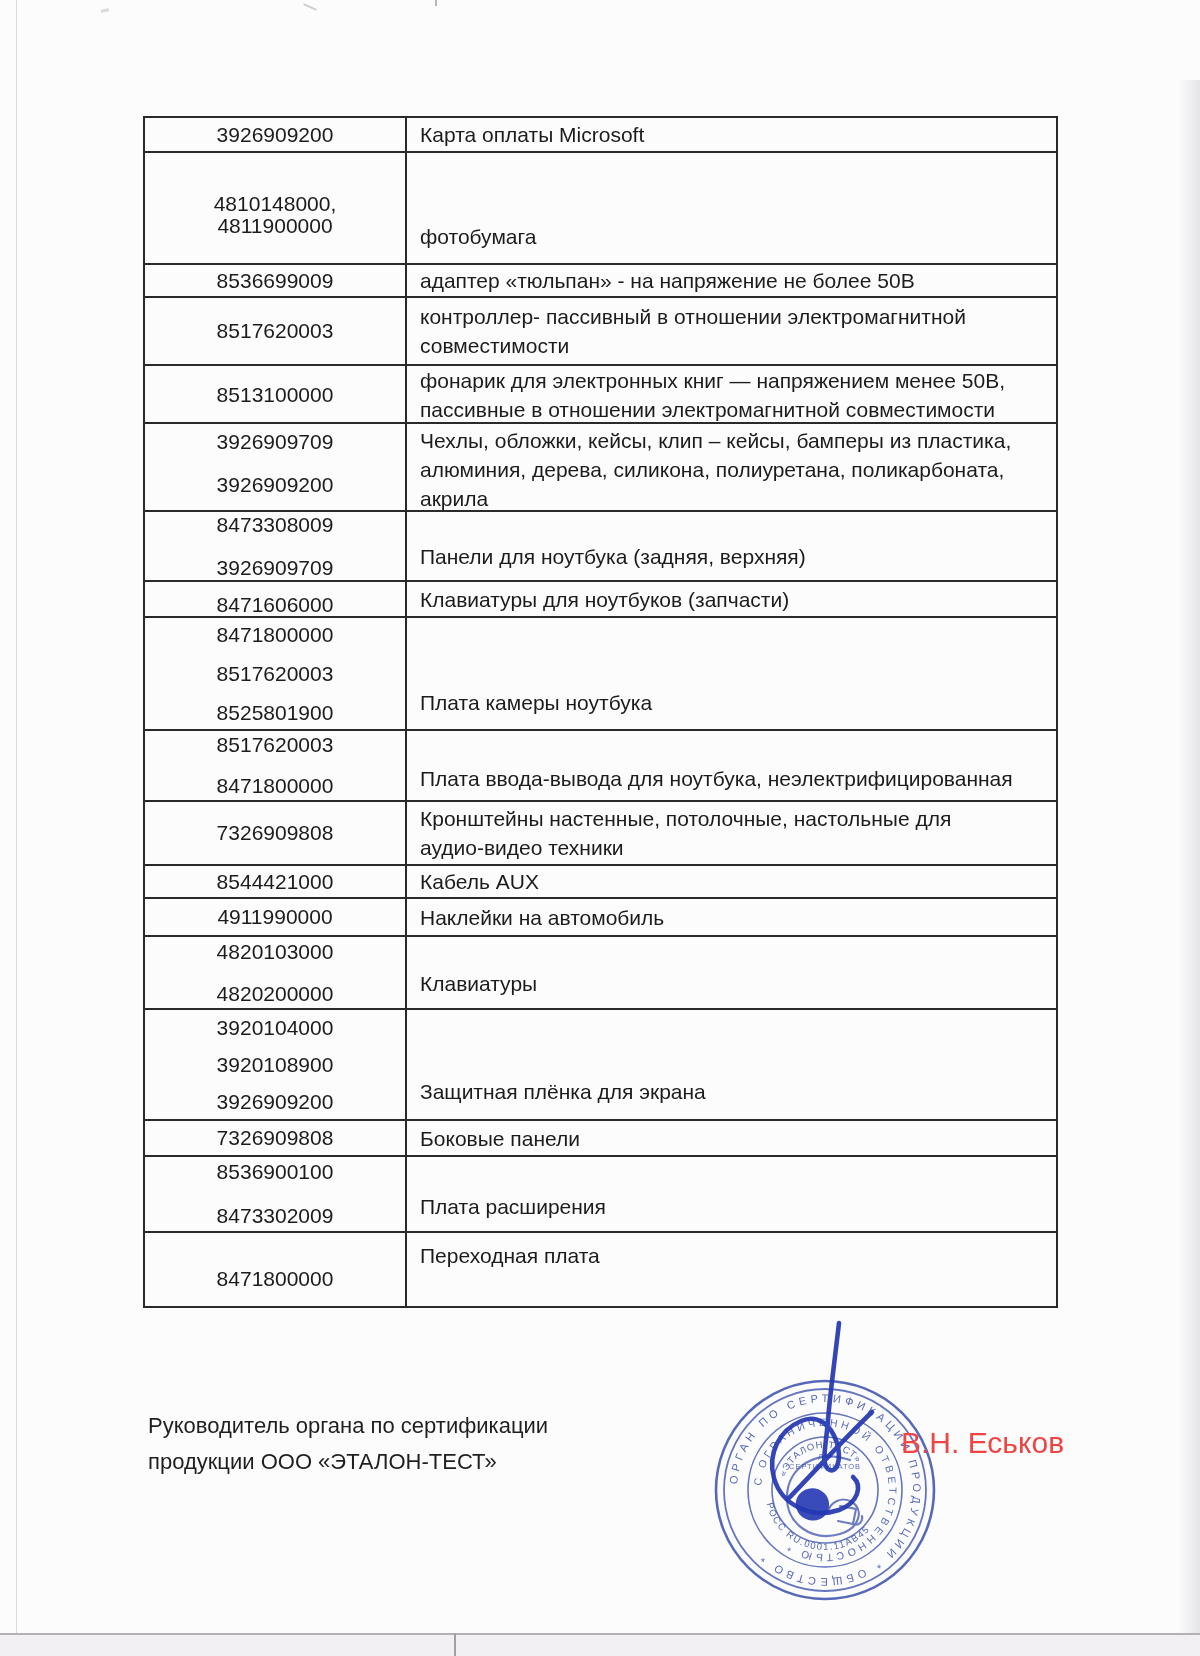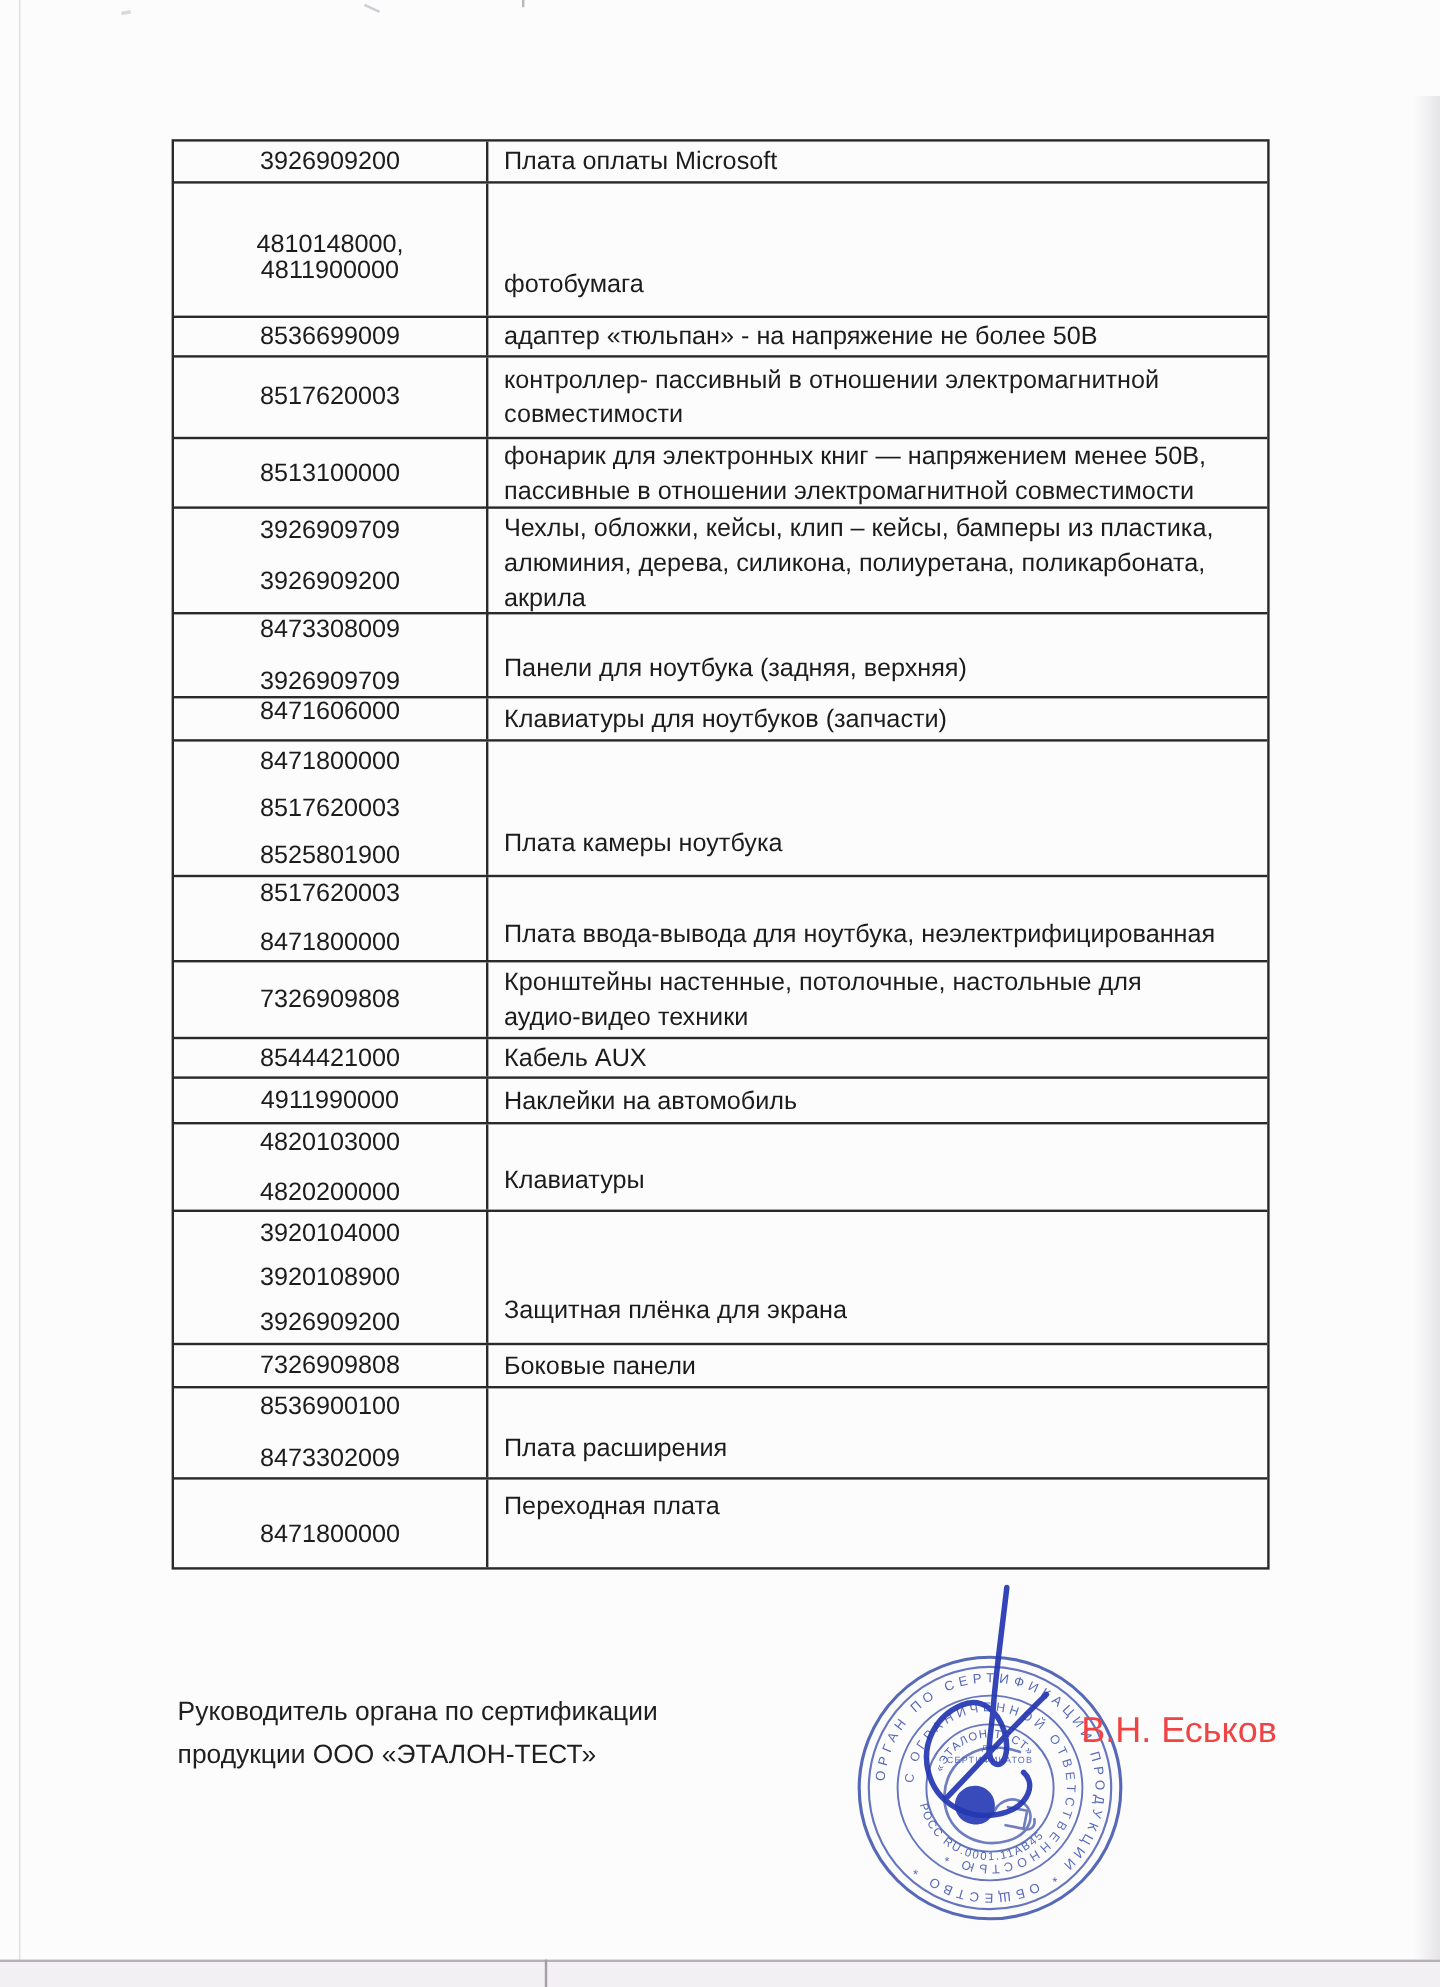--- a/index.html
+++ b/index.html
@@ -48,21 +48,21 @@
   <div class="bottom-line"></div>
   <div class="bottom-strip"></div>
   <div class="bottom-vline"></div>
 
   <div class="doc-table" id="doc-table">
       <div class="t-row" style="height: 35px;">
         <div class="code-cell" style="justify-content: center;">
           <div class="code-line">3926909200</div>
         </div>
         <div class="desc-cell" style="justify-content: center;">
-          <div class="desc-line">Плата оплаты Microsoft</div>
+          <div class="desc-line">Карта оплаты Microsoft</div>
         </div>
       </div>
       <div class="t-row" style="height: 112px;">
         <div class="code-cell" style="justify-content: flex-end; padding-bottom: 26px;">
           <div class="code-line">4810148000,</div>
           <div class="code-line">4811900000</div>
         </div>
         <div class="desc-cell" style="justify-content: flex-end; padding-bottom: 12px;">
           <div class="desc-line">фотобумага</div>
         </div>
@@ -107,21 +107,21 @@
       <div class="t-row" style="height: 70px;">
         <div class="code-cell" style="justify-content: center; gap: 21px;">
           <div class="code-line">8473308009</div>
           <div class="code-line">3926909709</div>
         </div>
         <div class="desc-cell" style="justify-content: flex-end; padding-bottom: 9px;">
           <div class="desc-line">Панели для ноутбука (задняя, верхняя)</div>
         </div>
       </div>
       <div class="t-row" style="height: 36px;">
-        <div class="code-cell" style="justify-content: flex-start;">
+        <div class="code-cell" style="justify-content: flex-end;">
           <div class="code-line">8471606000</div>
         </div>
         <div class="desc-cell" style="justify-content: center;">
           <div class="desc-line">Клавиатуры для ноутбуков (запчасти)</div>
         </div>
       </div>
       <div class="t-row" style="height: 113px;">
         <div class="code-cell" style="justify-content: center; gap: 17px;">
           <div class="code-line">8471800000</div>
           <div class="code-line">8517620003</div>

